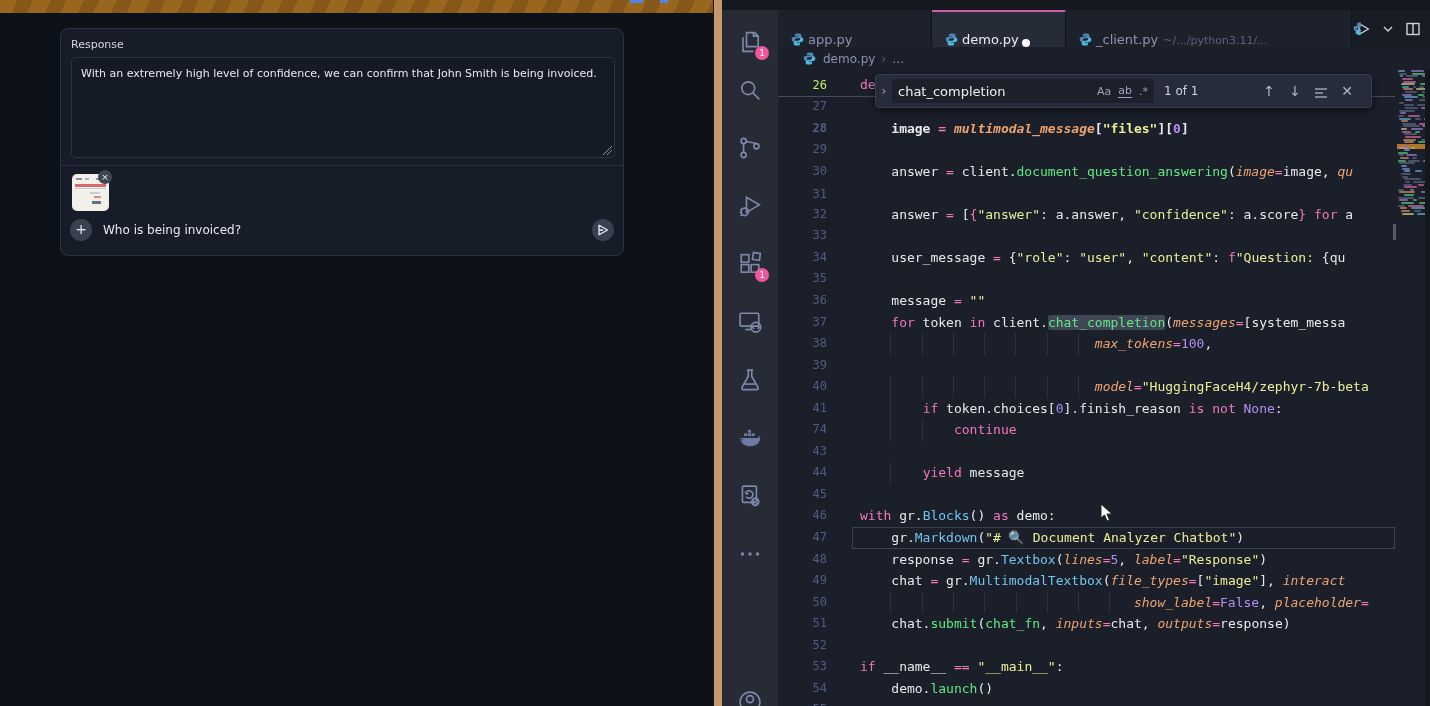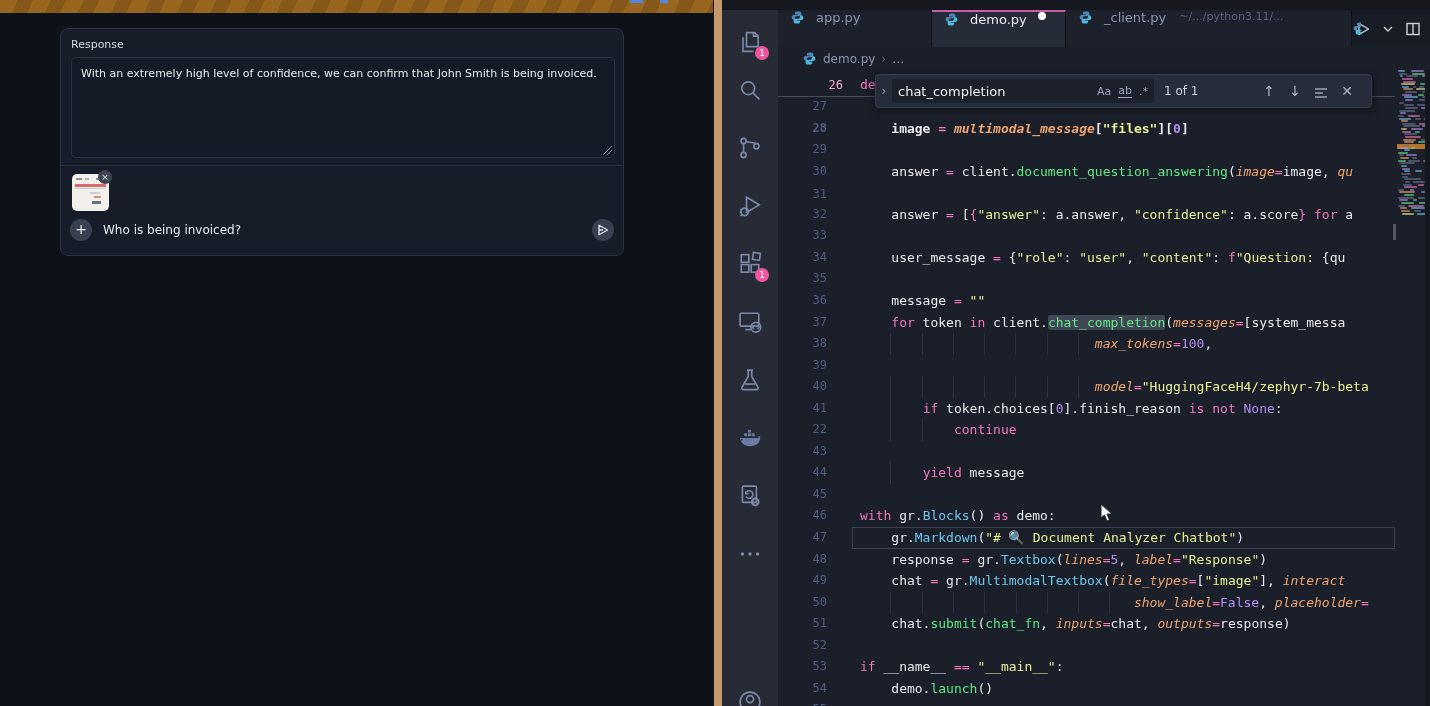--- a/index.html
+++ b/index.html
@@ -39,21 +39,21 @@
   #top-strip{position:absolute;left:0;top:0;width:708px;height:10px;background:#15181f;z-index:4;}
   
   #activity-bar{position:absolute;left:0;top:0;width:56px;height:706px;background:#262b35;z-index:3;}
   .act-item{position:absolute;left:14px;width:28px;height:28px;color:#7e89aa;}
   .act-item svg{width:28px;height:28px;}
   .badge{position:absolute;right:-5px;bottom:-4px;width:14px;height:14px;border-radius:50%;
     background:#f0559e;color:#fff;font-size:9px;line-height:14px;text-align:center;}
   
   #tab-bar{position:absolute;left:56px;top:10px;right:0;height:37px;background:#171a23;
     display:flex;z-index:3;}
-  .tab{position:relative;height:37px;display:flex;align-items:flex-start;gap:11px;
+  .tab{position:relative;height:37px;display:flex;align-items:flex-end;gap:3px;
     padding:0 12px;box-sizing:border-box;border-right:1px solid #10131a;background:#1d212c;}
   .tab .lbl{color:#8b94ac;font-size:13px;white-space:nowrap;}
   .tab.active{background:#262b38;border-top:2px solid #c95fa6;}
   .tab.active .lbl{color:#e9ebf2;}
   .tab .path{color:#58627a;font-size:11px;margin-left:2px;white-space:nowrap;overflow:hidden;}
   .dirty-dot{width:8px;height:8px;border-radius:50%;background:#fff;}
   .pyicon{width:15px;height:15px;flex:none;}
   #tab-actions{position:relative;flex:1;background:#181c25;display:flex;align-items:center;
     justify-content:flex-end;gap:10px;padding-right:8px;overflow:hidden;}
   #tab-actions .half-icon{position:absolute;left:0;top:11px;width:9px;height:15px;overflow:hidden;}
@@ -68,21 +68,21 @@
     font-family:"DejaVu Sans Mono","Liberation Mono",monospace;font-size:13px;}
   .crow{position:absolute;left:0;width:100%;height:21.55px;line-height:21.55px;white-space:pre;}
   .crow .ln{position:absolute;left:0;width:49px;text-align:right;color:#515d80;font-size:12px;}
   .crow .ct{position:absolute;left:82px;right:0;height:100%;}
   .crow.current::after{content:"";position:absolute;left:74px;right:0;top:0;bottom:0;
     border:1px solid #3a4152;box-sizing:border-box;}
   .guides{position:absolute;left:0;top:0;bottom:0;
     background:repeating-linear-gradient(to right,transparent 0 30.3px,#2a3140 30.3px 31.3px);}
   #sticky-row{position:absolute;left:0;top:74px;width:100%;height:22px;line-height:22px;
     background:#1b1f2a;border-bottom:1px solid #454c5c;z-index:2;white-space:pre;}
-  #sticky-row .ln{position:absolute;left:16px;width:49px;text-align:right;color:#f9a8d4;font-size:12px;}
+  #sticky-row .ln{position:absolute;left:0;width:49px;text-align:right;color:#bef264;font-size:12px;}
   #sticky-row .ct{position:absolute;left:82px;}
   .tk-t{color:#e8e9ee}.tk-k{color:#f278bb}.tk-f{color:#62e884}.tk-c{color:#6fc5ec}
   .tk-p{color:#eea46f;font-style:italic}.tk-s{color:#e9ef96}.tk-n{color:#b28ef0}
   .tk-fm{color:#62e884;background:rgba(125,135,155,.38);border-radius:2px;}
   
   #find-widget{position:absolute;left:153px;top:74px;width:497px;height:34px;background:#272c3a;
     border:1px solid #363d4e;border-radius:4px;box-sizing:border-box;z-index:5;
     box-shadow:0 2px 8px rgba(0,0,0,.55);display:flex;align-items:center;
     font-family:"DejaVu Sans","Liberation Sans",sans-serif;}
   #find-collapse{width:16px;text-align:center;color:#9aa3b8;font-size:12px;}
@@ -159,21 +159,21 @@
           <div class="crow" style="top: 203.75px;"><span class="ln">32</span><span class="ct"><span class="tk-t">    answer </span><span class="tk-k">=</span><span class="tk-t"> [</span><span class="tk-k">{</span><span class="tk-s">"answer"</span><span class="tk-t">: a.answer, </span><span class="tk-s">"confidence"</span><span class="tk-t">: a.score</span><span class="tk-k">}</span><span class="tk-t"> </span><span class="tk-k">for</span><span class="tk-t"> a</span></span></div>
           <div class="crow" style="top: 225.3px;"><span class="ln">33</span><span class="ct"></span></div>
           <div class="crow" style="top: 246.85px;"><span class="ln">34</span><span class="ct"><span class="tk-t">    user_message </span><span class="tk-k">=</span><span class="tk-t"> {</span><span class="tk-s">"role"</span><span class="tk-t">: </span><span class="tk-s">"user"</span><span class="tk-t">, </span><span class="tk-s">"content"</span><span class="tk-t">: </span><span class="tk-k">f</span><span class="tk-s">"Question: </span><span class="tk-t">{qu</span></span></div>
           <div class="crow" style="top: 268.4px;"><span class="ln">35</span><span class="ct"></span></div>
           <div class="crow" style="top: 289.95px;"><span class="ln">36</span><span class="ct"><span class="tk-t">    message </span><span class="tk-k">=</span><span class="tk-t"> </span><span class="tk-s">""</span></span></div>
           <div class="crow" style="top: 311.5px;"><span class="ln">37</span><span class="ct"><span class="tk-t">    </span><span class="tk-k">for</span><span class="tk-t"> token </span><span class="tk-k">in</span><span class="tk-t"> client.</span><span class="tk-fm">chat_completion</span><span class="tk-t">(</span><span class="tk-p">messages</span><span class="tk-k">=</span><span class="tk-t">[system_messa</span></span></div>
           <div class="crow" style="top: 333.05px;"><span class="ln">38</span><span class="ct"><i class="guides" style="width: 219.1px;"></i><span class="tk-t">                              </span><span class="tk-p">max_tokens</span><span class="tk-k">=</span><span class="tk-n">100</span><span class="tk-t">,</span></span></div>
           <div class="crow" style="top: 354.6px;"><span class="ln">39</span></div>
           <div class="crow" style="top: 376.15px;"><span class="ln">40</span><span class="ct"><i class="guides" style="width: 219.1px;"></i><span class="tk-t">                              </span><span class="tk-p">model</span><span class="tk-k">=</span><span class="tk-s">"HuggingFaceH4/zephyr-7b-beta</span></span></div>
           <div class="crow" style="top: 397.7px;"><span class="ln">41</span><span class="ct"><i class="guides" style="width: 31.3px;"></i><span class="tk-t">        </span><span class="tk-k">if</span><span class="tk-t"> token.choices[</span><span class="tk-n">0</span><span class="tk-t">].finish_reason </span><span class="tk-k">is</span><span class="tk-t"> </span><span class="tk-k">not</span><span class="tk-t"> </span><span class="tk-n">None</span><span class="tk-t">:</span></span></div>
-          <div class="crow" style="top: 419.25px;"><span class="ln">22</span><span class="ct"><i class="guides" style="width: 62.6px;"></i><span class="tk-t">            </span><span class="tk-k">continue</span></span></div>
+          <div class="crow" style="top: 419.25px;"><span class="ln">74</span><span class="ct"><i class="guides" style="width: 62.6px;"></i><span class="tk-t">            </span><span class="tk-k">continue</span></span></div>
           <div class="crow" style="top: 440.8px;"><span class="ln">43</span></div>
           <div class="crow" style="top: 462.35px;"><span class="ln">44</span><span class="ct"><i class="guides" style="width: 31.3px;"></i><span class="tk-t">        </span><span class="tk-k">yield</span><span class="tk-t"> message</span></span></div>
           <div class="crow" style="top: 483.9px;"><span class="ln">45</span><span class="ct"></span></div>
           <div class="crow" style="top: 505.45px;"><span class="ln">46</span><span class="ct"><span class="tk-k">with</span><span class="tk-t"> gr.</span><span class="tk-c">Blocks</span><span class="tk-t">() </span><span class="tk-k">as</span><span class="tk-t"> demo:</span></span></div>
           <div class="crow current" style="top: 527px;"><span class="ln">47</span><span class="ct"><span class="tk-t">    gr.</span><span class="tk-c">Markdown</span><span class="tk-t">(</span><span class="tk-s">"# 🔍 Document Analyzer Chatbot"</span><span class="tk-t">)</span></span></div>
           <div class="crow" style="top: 548.55px;"><span class="ln">48</span><span class="ct"><span class="tk-t">    response </span><span class="tk-k">=</span><span class="tk-t"> gr.</span><span class="tk-c">Textbox</span><span class="tk-t">(</span><span class="tk-p">lines</span><span class="tk-k">=</span><span class="tk-n">5</span><span class="tk-t">, </span><span class="tk-p">label</span><span class="tk-k">=</span><span class="tk-s">"Response"</span><span class="tk-t">)</span></span></div>
           <div class="crow" style="top: 570.1px;"><span class="ln">49</span><span class="ct"><span class="tk-t">    chat </span><span class="tk-k">=</span><span class="tk-t"> gr.</span><span class="tk-c">MultimodalTextbox</span><span class="tk-t">(</span><span class="tk-p">file_types</span><span class="tk-k">=</span><span class="tk-t">[</span><span class="tk-s">"image"</span><span class="tk-t">], </span><span class="tk-p">interact</span></span></div>
           <div class="crow" style="top: 591.65px;"><span class="ln">50</span><span class="ct"><i class="guides" style="width: 250.4px;"></i><span class="tk-t">                                   </span><span class="tk-p">show_label</span><span class="tk-k">=</span><span class="tk-n">False</span><span class="tk-t">, </span><span class="tk-p">placeholder</span><span class="tk-k">=</span></span></div>
           <div class="crow" style="top: 613.2px;"><span class="ln">51</span><span class="ct"><span class="tk-t">    chat.</span><span class="tk-f">submit</span><span class="tk-t">(</span><span class="tk-f">chat_fn</span><span class="tk-t">, </span><span class="tk-p">inputs</span><span class="tk-k">=</span><span class="tk-t">chat, </span><span class="tk-p">outputs</span><span class="tk-k">=</span><span class="tk-t">response)</span></span></div>
           <div class="crow" style="top: 634.75px;"><span class="ln">52</span><span class="ct"></span></div>

